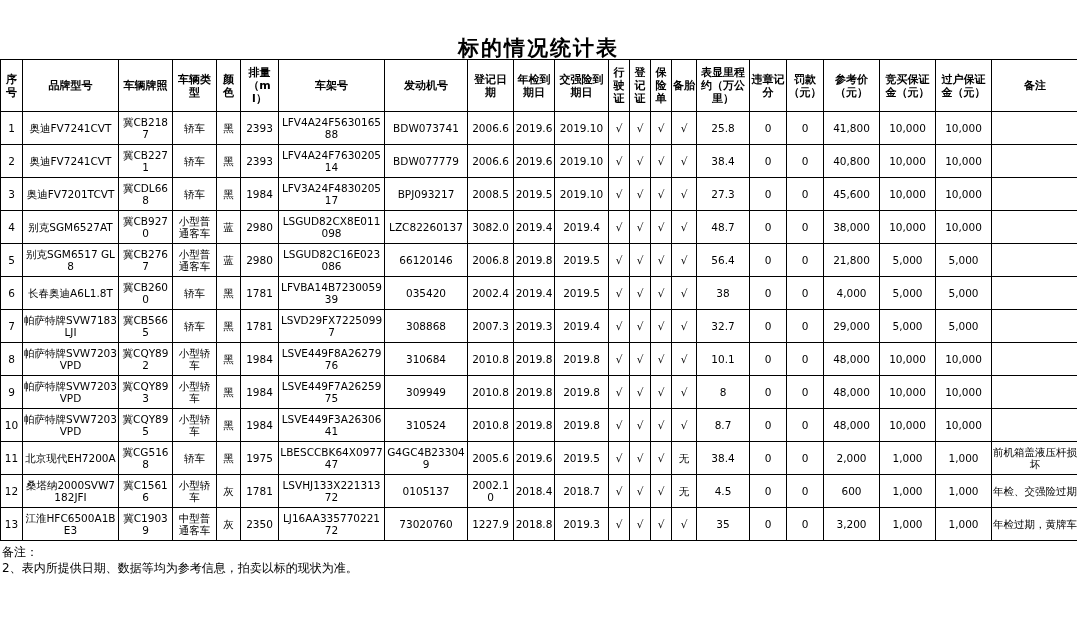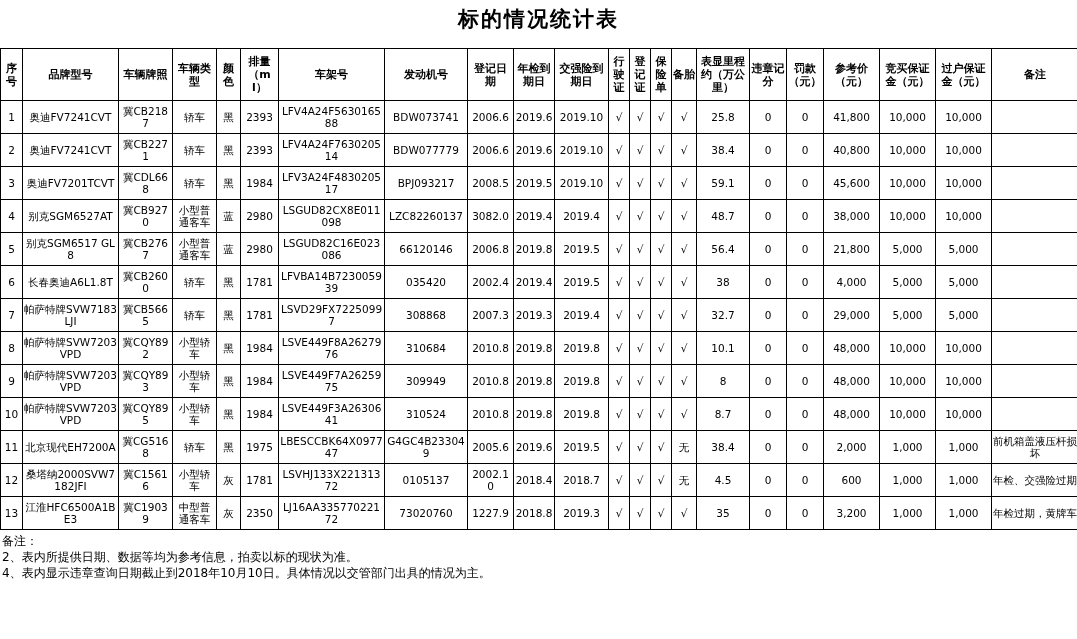--- a/index.html
+++ b/index.html
@@ -14,22 +14,23 @@
     width: 1077px;
     height: 639px;
     background: #ffffff;
     overflow: hidden;
   }
   .title {
     text-align: center;
     font-size: 21px;
     font-weight: bold;
     letter-spacing: 2px;
-    padding-top: 5px;
+    padding-top: 23px;
     height: 48px;
+    margin-top: 11px;
   }
   table.subject-table {
     width: 1077px;
     border-collapse: collapse;
     table-layout: fixed;
   }
   table.subject-table th,
   table.subject-table td {
     border: 1px solid #000000;
     text-align: center;
@@ -173,21 +174,21 @@
           <td>1984</td>
           <td>LFV3A24F483020517</td>
           <td>BPJ093217</td>
           <td>2008.5</td>
           <td>2019.5</td>
           <td>2019.10</td>
           <td>√</td>
           <td>√</td>
           <td>√</td>
           <td>√</td>
-          <td>59.1</td>
+          <td>27.3</td>
           <td>0</td>
           <td>0</td>
           <td>45,600</td>
           <td>10,000</td>
           <td>10,000</td>
           <td></td>
         </tr>
         <tr>
           <td>4</td>
           <td>别克SGM6527AT</td>
@@ -427,16 +428,15 @@
           <td>1,000</td>
           <td>1,000</td>
           <td>年检过期，黄牌车</td>
         </tr>
       </tbody>
   </table>
 
   <div class="notes">
     <div>备注：</div>
     <div>2、表内所提供日期、数据等均为参考信息，拍卖以标的现状为准。</div>
-    <div>4、表内显示违章查询日期截止到2018年10月10日。具体情况以交管部门出具的情况为主。</div>
   </div>
 
 </div>
 
 </body></html>

